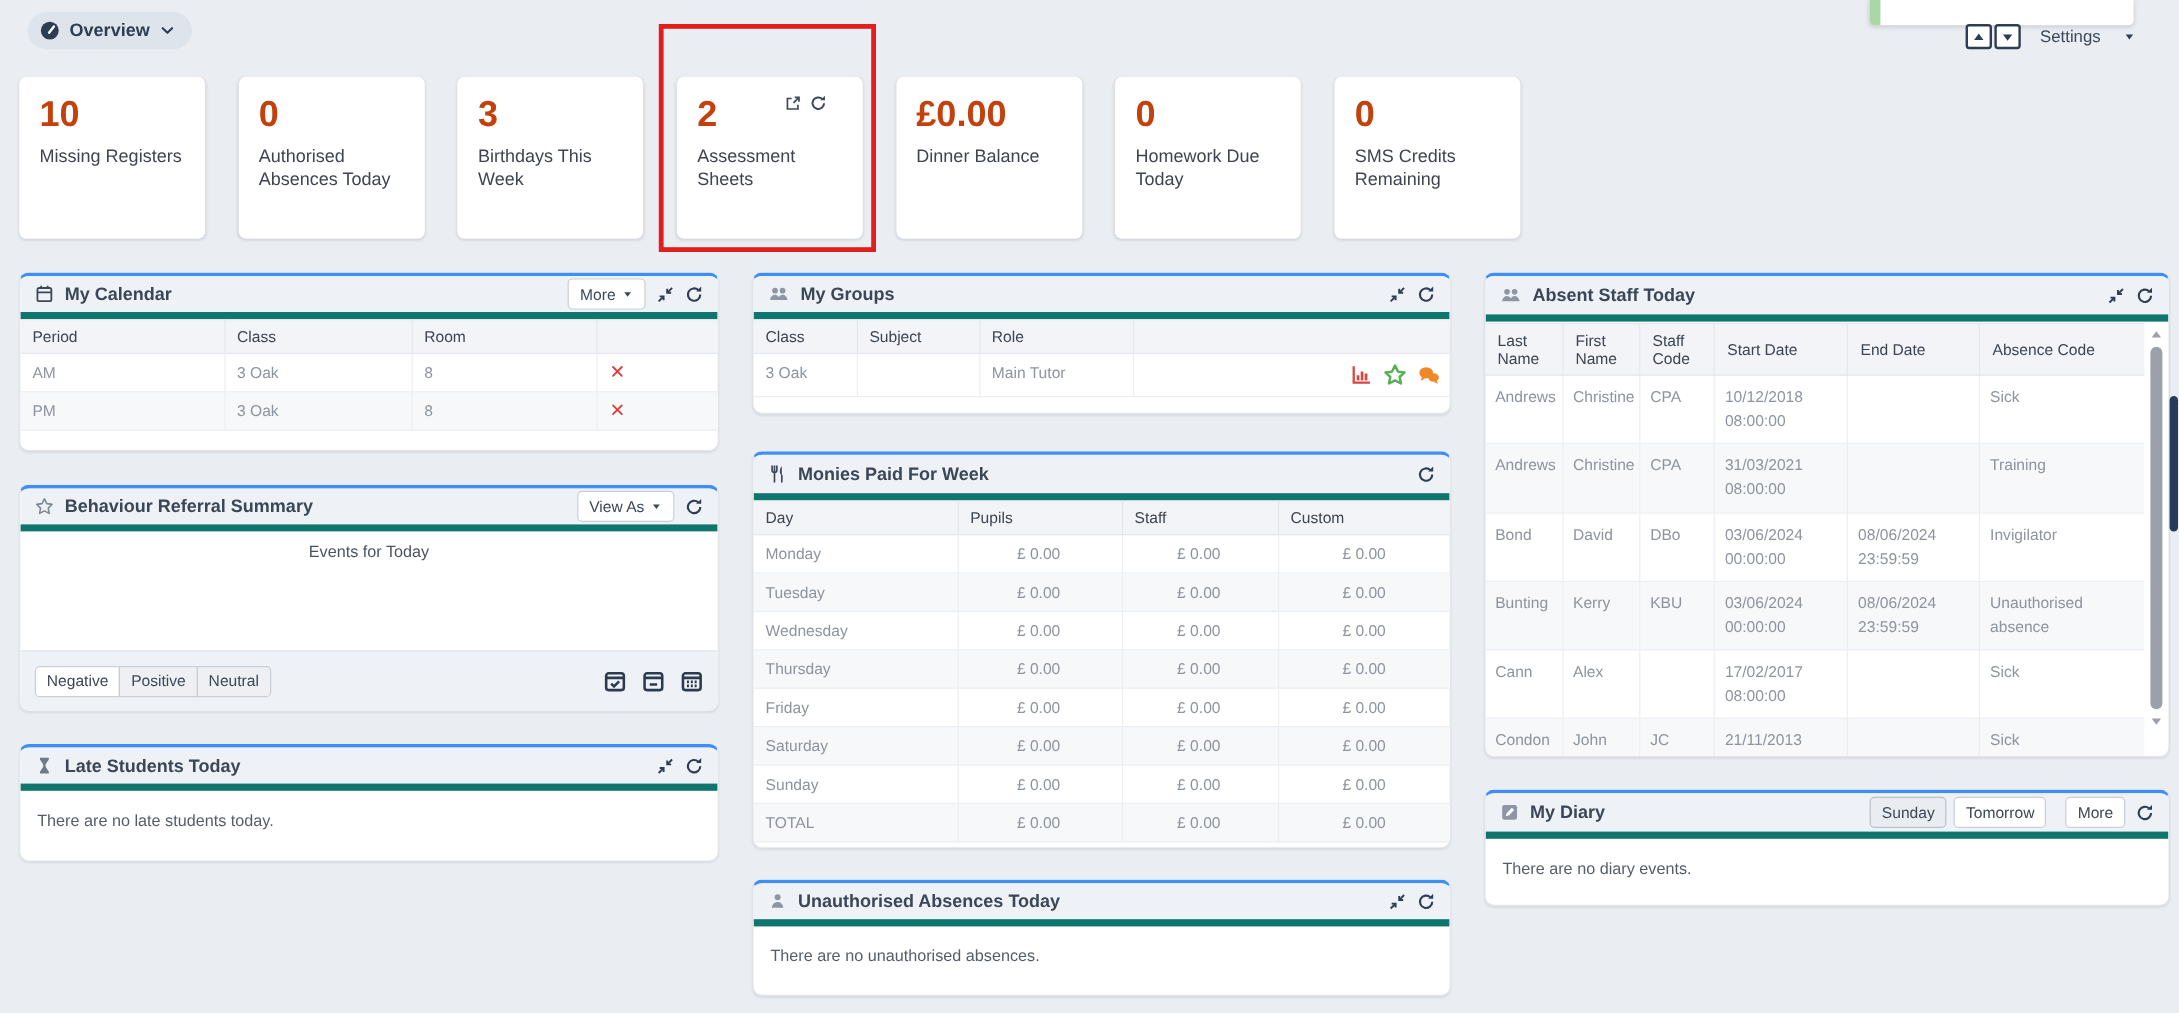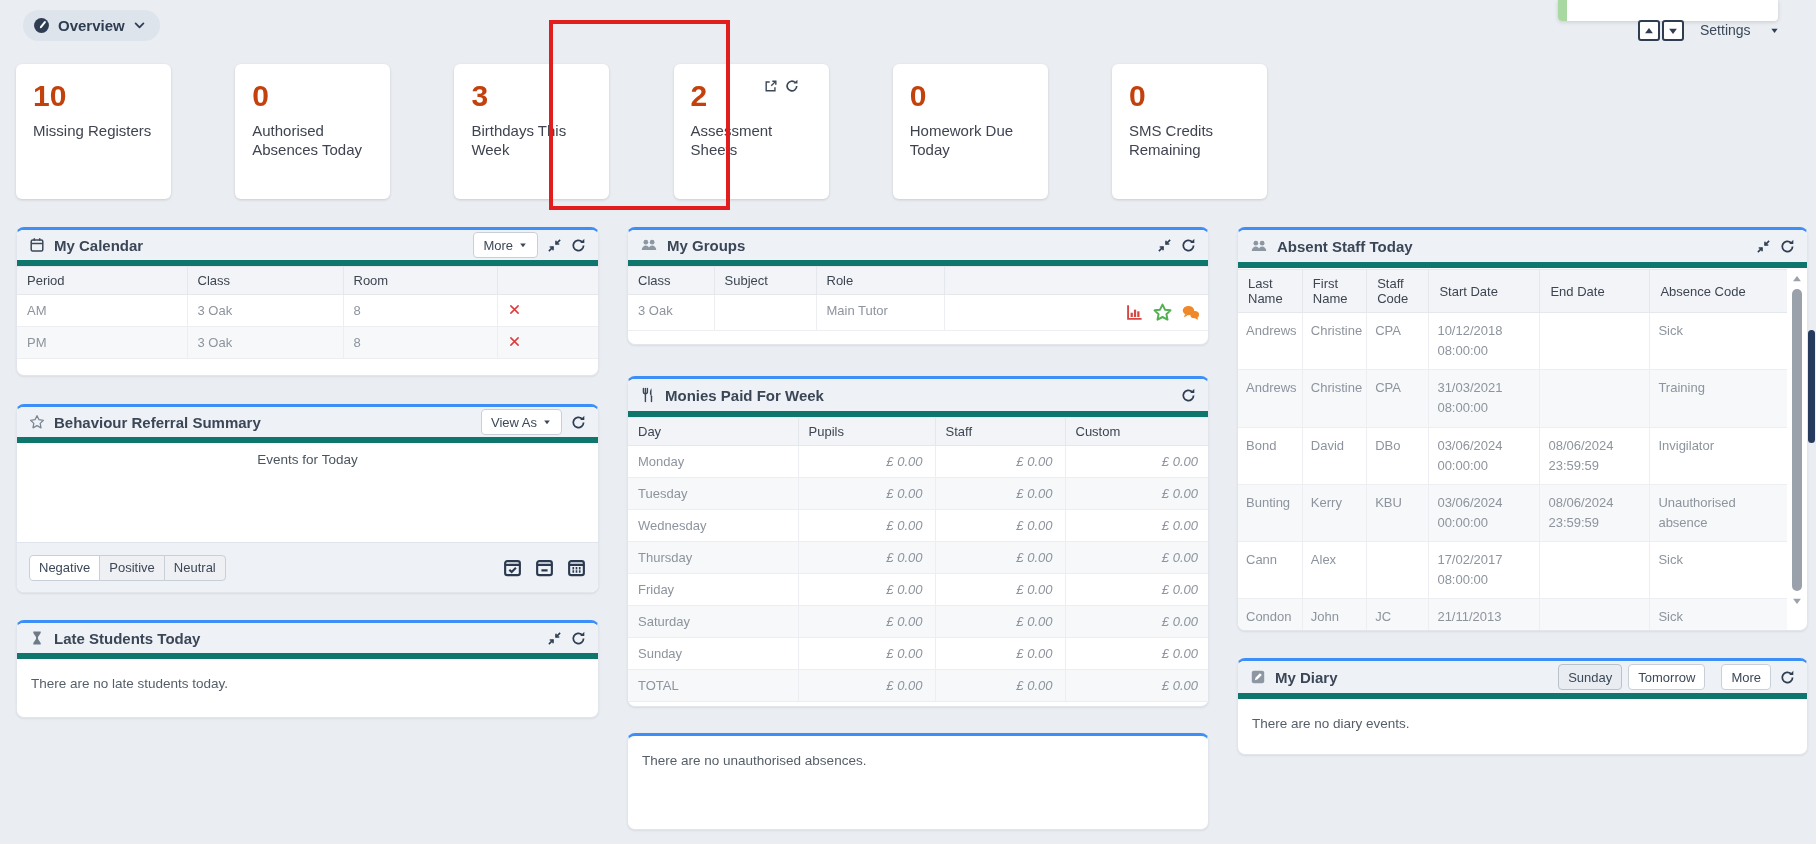--- a/index.html
+++ b/index.html
@@ -47,21 +47,21 @@
   .btn .caret { width:10px; height:10px; }
 
   
   table.tbl { border-collapse:collapse; table-layout:fixed; font-size:13px; }
   .tbl th { background:#f2f4f8; color:#3d4550; font-weight:400; text-align:left; padding:6px 10px;
             border:1px solid #e4e7ec; border-left:none; }
   .tbl th:last-child { border-right:none; }
   .tbl td { color:#8e949d; padding:8px 10px; border:1px solid #eceef2; border-left:none; vertical-align:top; }
   .tbl td:last-child { border-right:none; }
   .tbl tbody tr:nth-child(even) td { background:#f6f8fa; }
-  .num { text-align:right; padding-right:12px !important;font-style:italic; }
+  .num { text-align:center; padding-right:12px !important; }
   .x-cell { text-align:right; padding-right:14px !important; }
   .x-ic { width:13px; height:13px; color:#dd3c3c; cursor:pointer; }
   .act-cell { text-align:right; padding-right:10px !important; }
   .act-cell .ic { width:19px; height:19px; margin-left:9px; vertical-align:middle; cursor:pointer; }
 
   .empty-text { padding:17px 14px; font-size:13.5px; color:#555e68; }
 
   
   .beh-body { height:99px; padding-top:9px; text-align:center; font-size:13.5px; color:#4a545e; background:#fff; }
   .beh-footer { display:flex; align-items:center; background:#eef2f7; border-top:1px solid #dfe4ea;
@@ -238,20 +238,24 @@
         <div class="stat-icons">
           <svg class="ic">
             <use href="#i-external"></use>
           </svg>
           <svg class="ic">
             <use href="#i-refresh"></use>
           </svg>
         </div>
       </div>
       <div class="stat-card">
+        <div class="stat-value">£0.00</div>
+        <div class="stat-label">Dinner Balance</div>
+      </div>
+      <div class="stat-card">
         <div class="stat-value">0</div>
         <div class="stat-label">Homework Due Today</div>
       </div>
       <div class="stat-card">
         <div class="stat-value">0</div>
         <div class="stat-label">SMS Credits Remaining</div>
       </div>
     </div>
   <div id="highlight-box"></div>
 
@@ -489,20 +493,33 @@
             <td>TOTAL</td>
             <td class="num">£ 0.00</td>
             <td class="num">£ 0.00</td>
             <td class="num">£ 0.00</td>
           </tr>
         </tbody>
     </table>
   </div>
 
   <div class="panel" style="left:627px;top:733px;width:582px;height:97px">
+    <div class="phd">
+      <svg class="hd-ic" style="color:#8d97a3">
+          <use href="#i-person"></use>
+        </svg>
+      <span class="phd-title">Unauthorised Absences Today</span>
+      <span class="phd-sp"></span>
+      <svg class="tool-ic">
+          <use href="#i-compress"></use>
+        </svg>
+      <svg class="tool-ic">
+          <use href="#i-refresh"></use>
+        </svg>
+    </div>
     <div class="empty-text">There are no unauthorised absences.</div>
   </div>
 
   <div class="panel" style="left:1237px;top:227px;width:571px;height:404px">
     <div class="phd" style="height:38px">
       <svg class="hd-ic" style="width:18px;height:18px;color:#8d97a3">
           <use href="#i-users"></use>
         </svg>
       <span class="phd-title">Absent Staff Today</span>
       <span class="phd-sp"></span>

